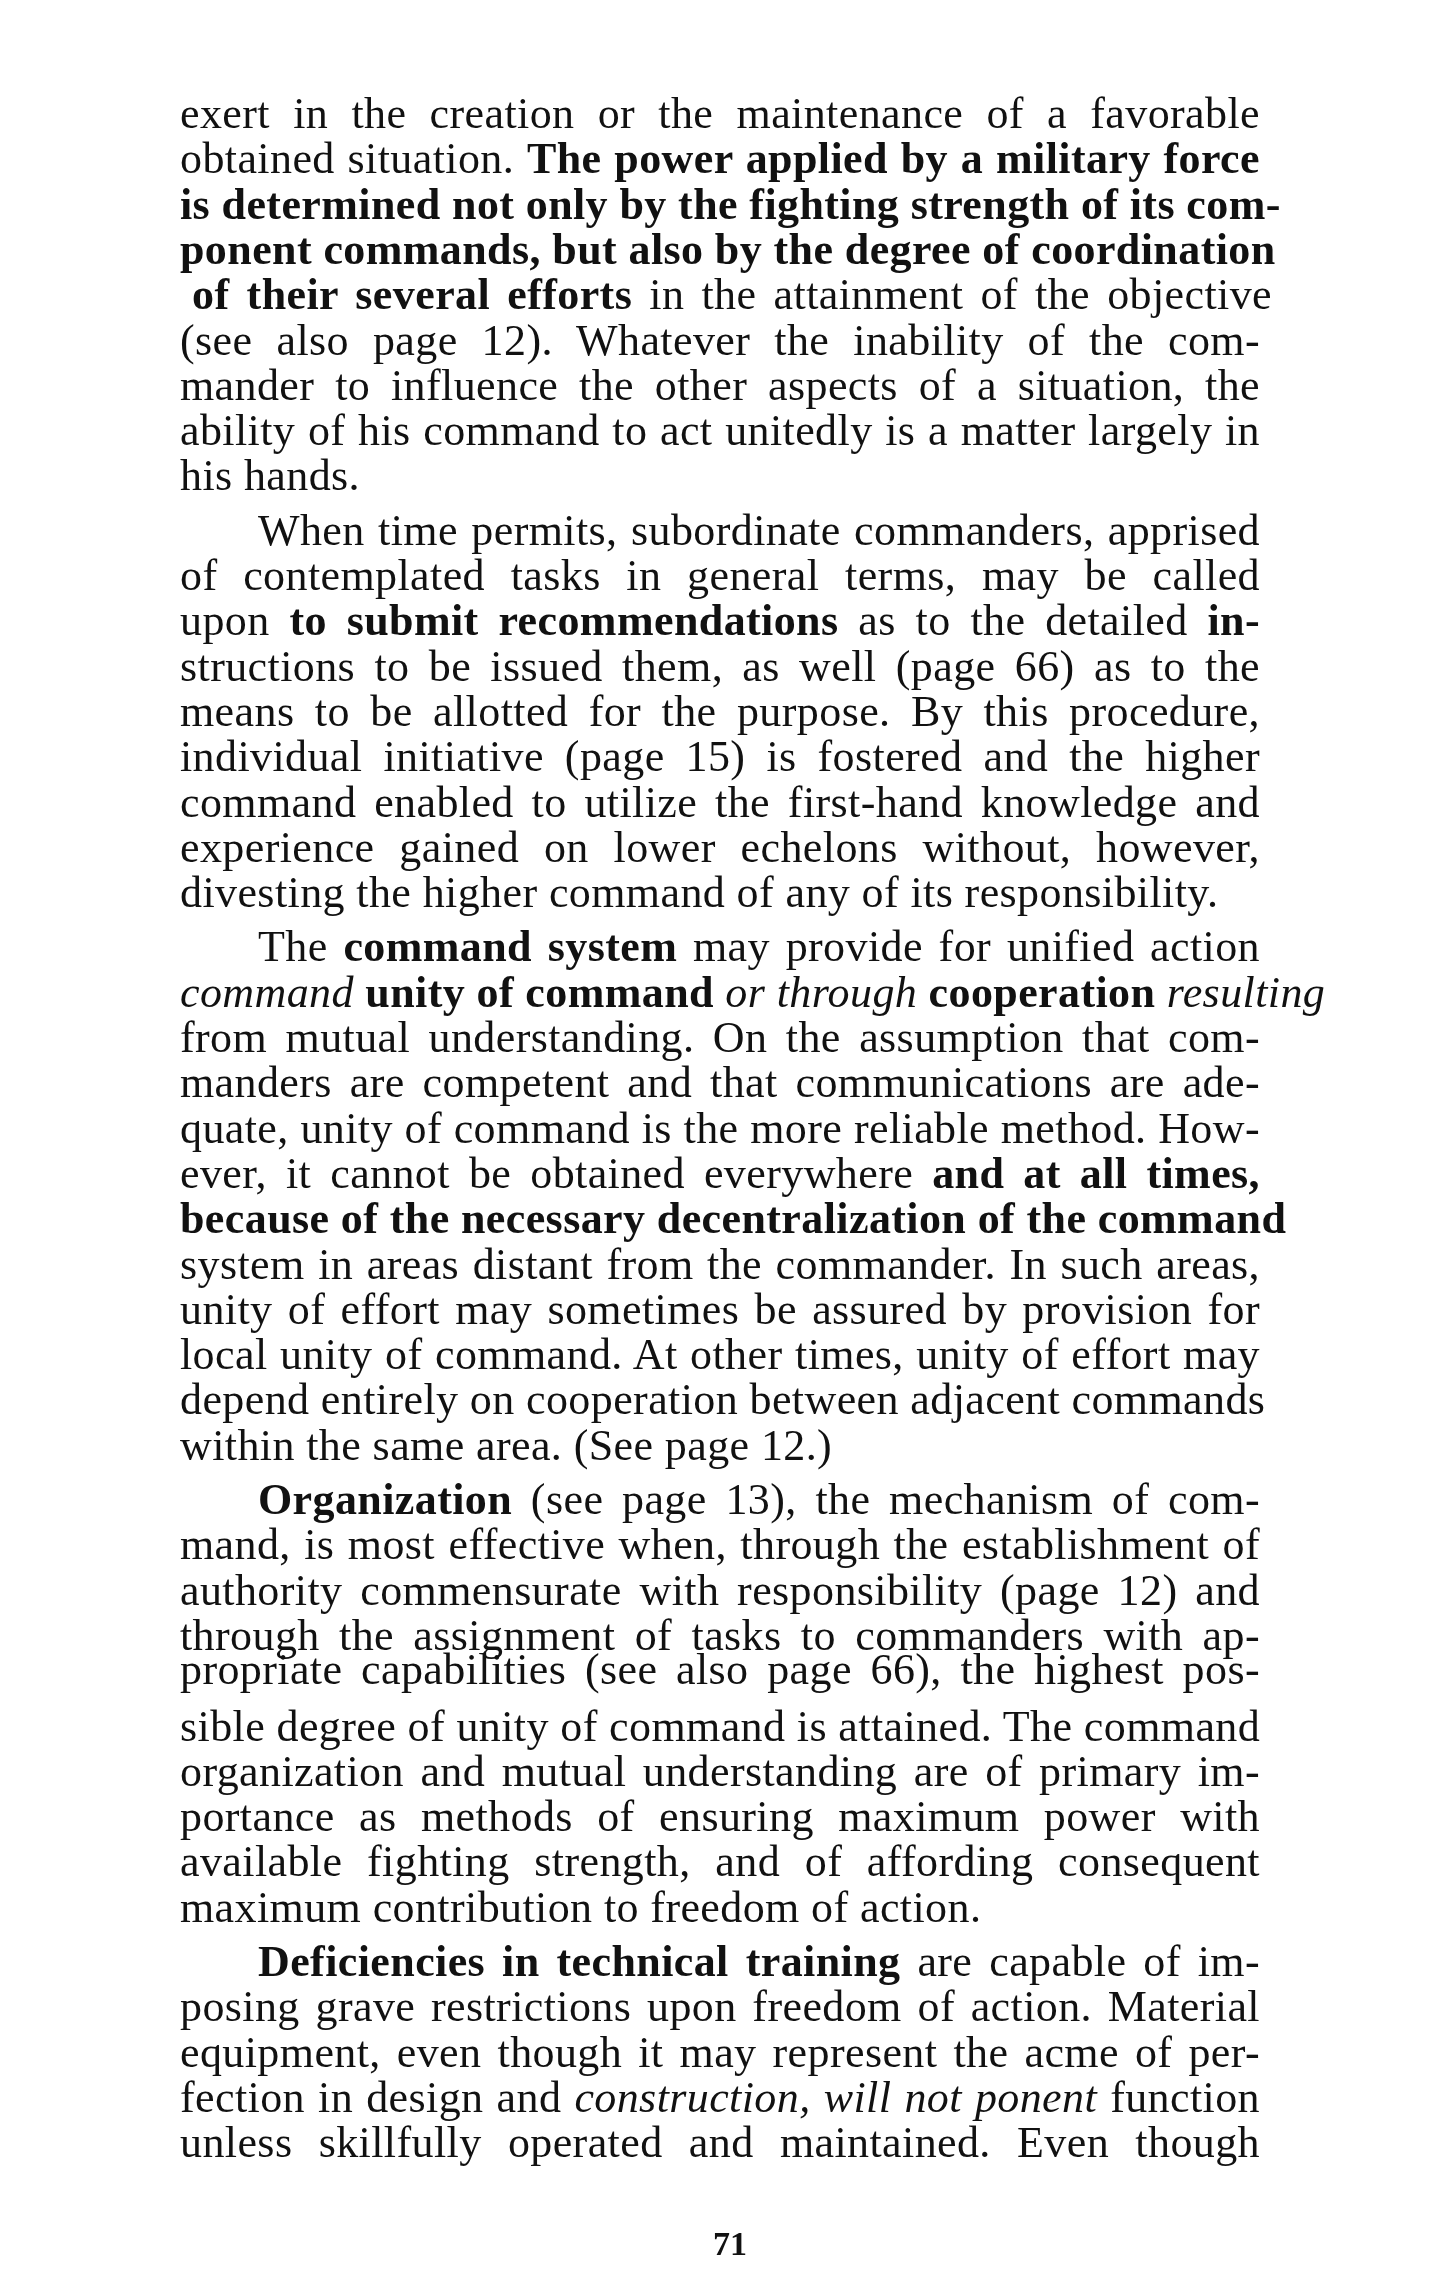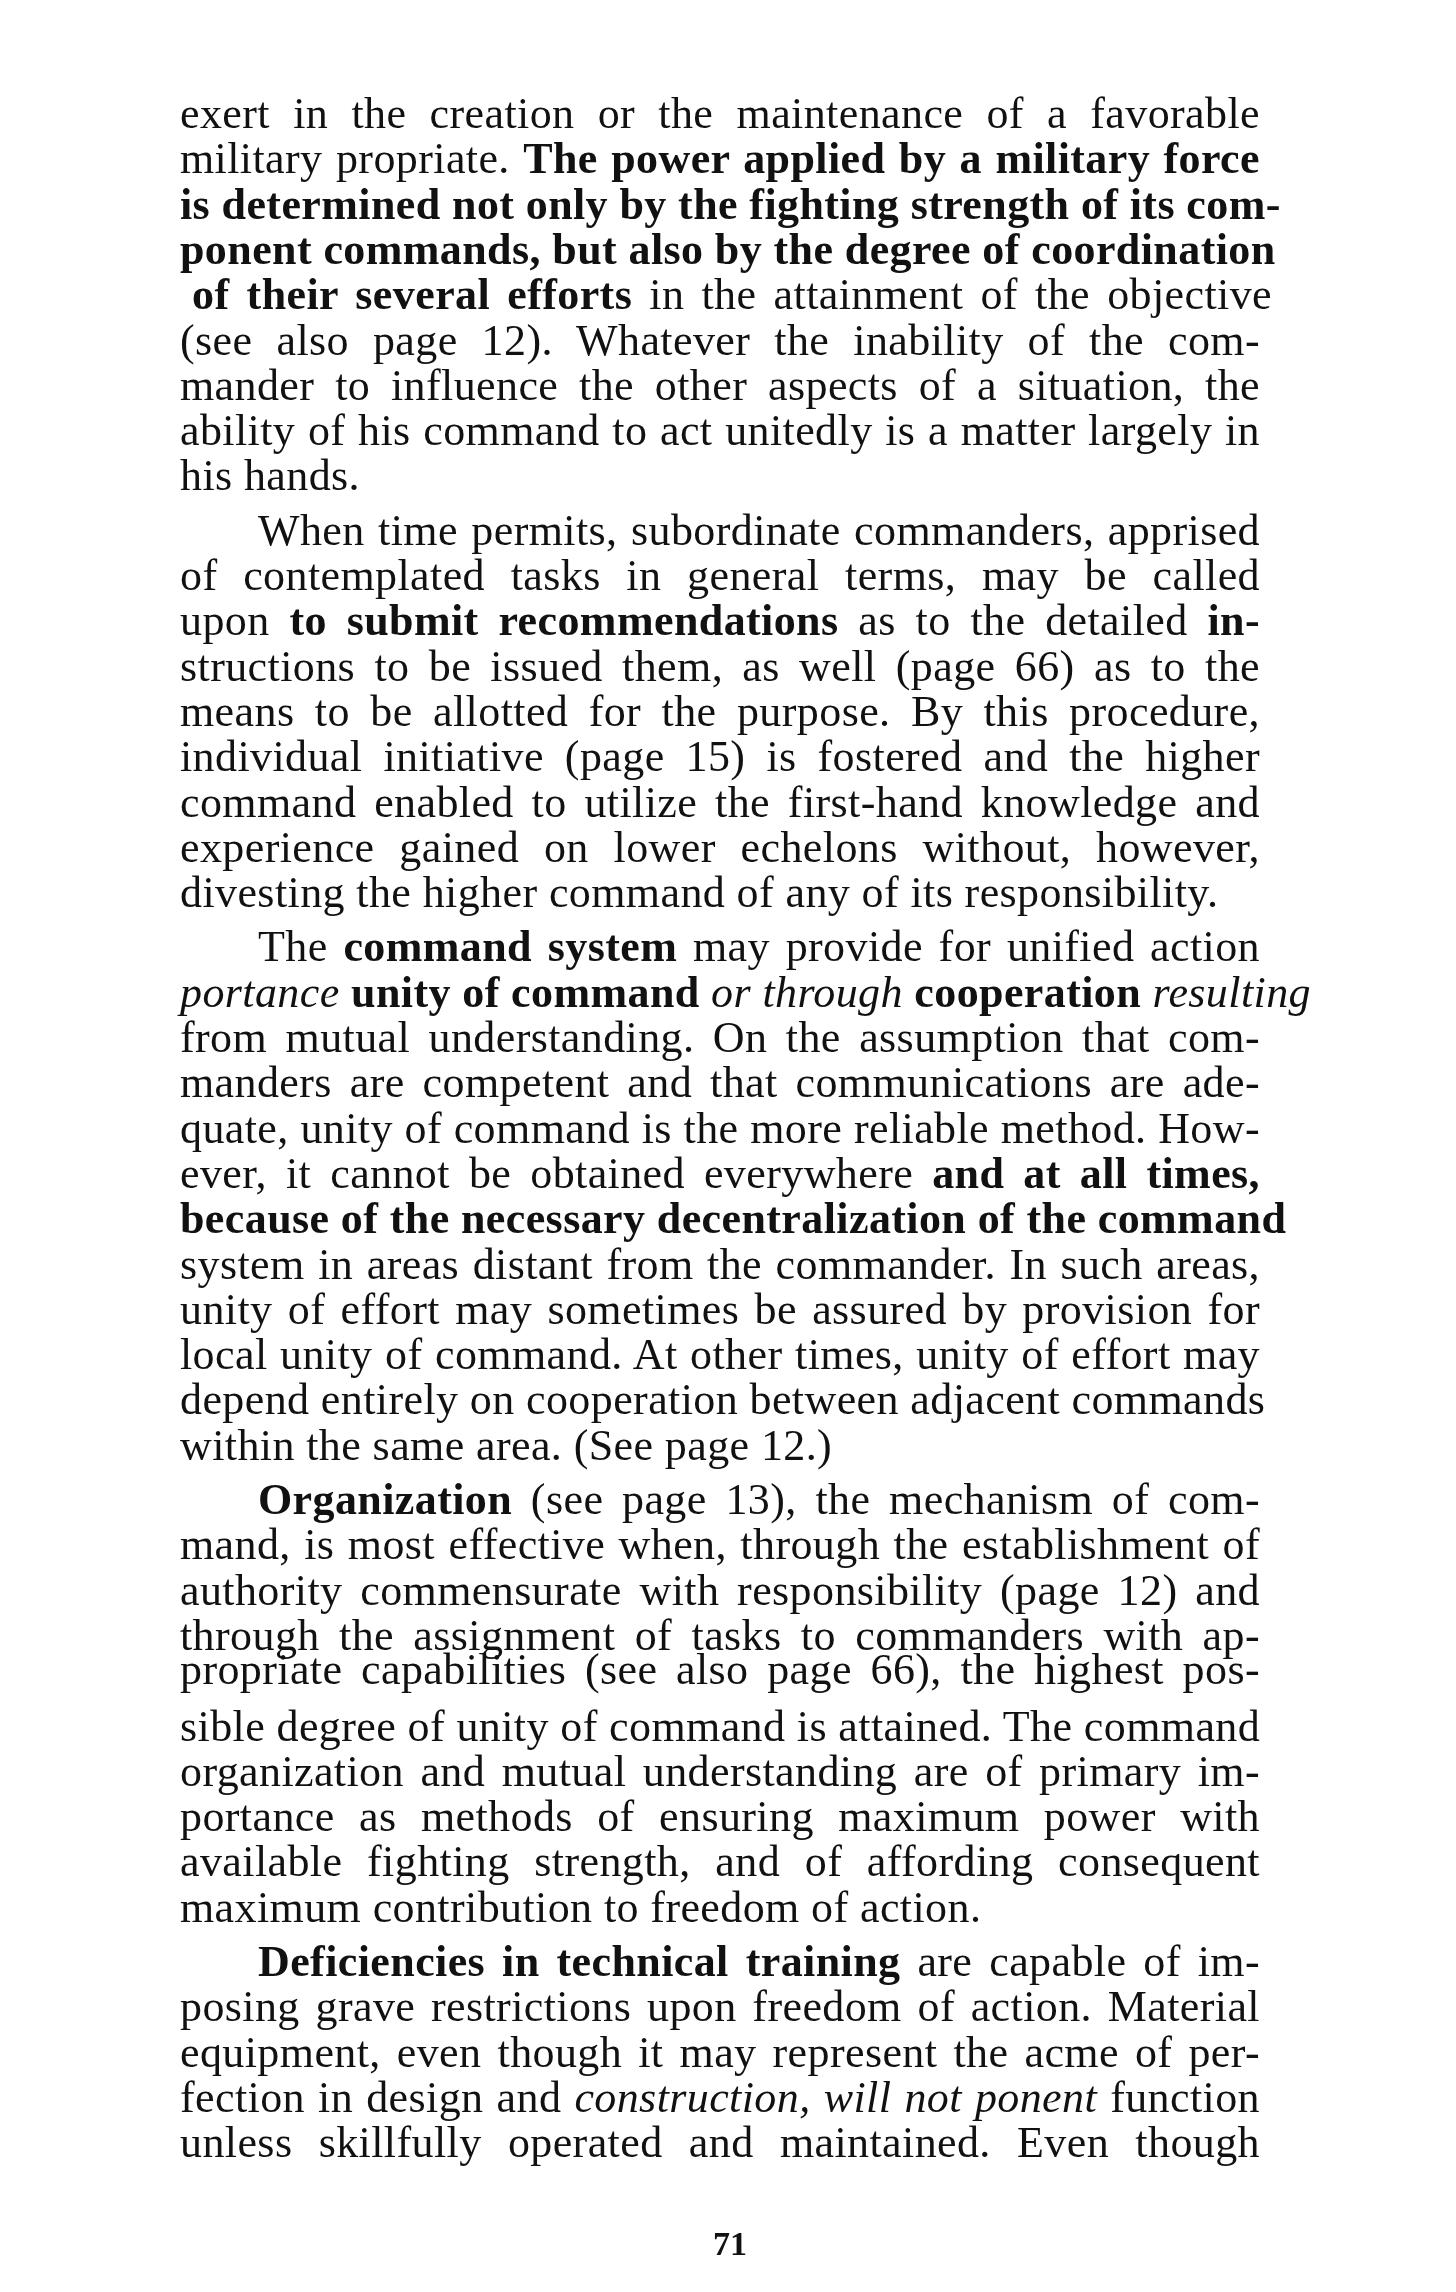--- a/index.html
+++ b/index.html
@@ -35,21 +35,21 @@
     padding-left: 2px;
   }
 </style>
 </head>
 <body>
 
 <div class="page">
   <div id="body-text">
       <div>
         <div class="line" style="top: 91px;"><span class="seg-n">exert in the creation or the maintenance of a favorable</span></div>
-        <div class="line" style="top: 136.3px;"><span class="seg-n">military propriate. </span><span class="seg-b">The power applied by a military force</span></div>
+        <div class="line" style="top: 136.3px;"><span class="seg-n">obtained situation. </span><span class="seg-b">The power applied by a military force</span></div>
         <div class="line" style="top: 181.6px;"><span class="seg-b">is determined not only by the fighting strength of its com-</span></div>
         <div class="line" style="top: 226.9px;"><span class="seg-b">ponent commands, but also by the degree of coordination</span></div>
         <div class="line" style="top: 272.2px; margin-left: 12px;"><span class="seg-b">of their several efforts</span><span class="seg-n"> in the attainment of the objective</span></div>
         <div class="line" style="top: 317.5px;"><span class="seg-n">(see also page 12).  Whatever the inability of the com-</span></div>
         <div class="line" style="top: 362.8px;"><span class="seg-n">mander to influence the other aspects of a situation, the</span></div>
         <div class="line" style="top: 408.1px;"><span class="seg-n">ability of his command to act unitedly is a matter largely in</span></div>
         <div class="line last" style="top: 453.4px;"><span class="seg-n">his hands.</span></div>
       </div>
       <div>
         <div class="line indent" style="top: 507.7px;"><span class="seg-n">When time permits, subordinate commanders, apprised</span></div>
@@ -57,21 +57,21 @@
         <div class="line" style="top: 598.3px;"><span class="seg-n">upon </span><span class="seg-b">to submit recommendations</span><span class="seg-n"> as to the detailed </span><span class="seg-b">in-</span></div>
         <div class="line" style="top: 643.6px;"><span class="seg-n">structions to be issued them, as well (page 66) as to the</span></div>
         <div class="line" style="top: 688.9px;"><span class="seg-n">means to be allotted for the purpose. By this procedure,</span></div>
         <div class="line" style="top: 734.2px;"><span class="seg-n">individual initiative (page 15) is fostered and the higher</span></div>
         <div class="line" style="top: 779.5px;"><span class="seg-n">command enabled to utilize the first-hand knowledge and</span></div>
         <div class="line" style="top: 824.8px;"><span class="seg-n">experience gained on lower echelons without, however,</span></div>
         <div class="line last" style="top: 870.1px;"><span class="seg-n">divesting the higher command of any of its responsibility.</span></div>
       </div>
       <div>
         <div class="line indent" style="top: 924.4px;"><span class="seg-n">The </span><span class="seg-b">command system</span><span class="seg-n"> may provide for unified action</span></div>
-        <div class="line" style="top: 969.7px;"><span class="seg-i">portance </span><span class="seg-b">unity of command</span><span class="seg-i"> or through </span><span class="seg-b">cooperation</span><span class="seg-i"> resulting</span></div>
+        <div class="line" style="top: 969.7px;"><span class="seg-i">command </span><span class="seg-b">unity of command</span><span class="seg-i"> or through </span><span class="seg-b">cooperation</span><span class="seg-i"> resulting</span></div>
         <div class="line" style="top: 1015px;"><span class="seg-n">from mutual understanding. On the assumption that com-</span></div>
         <div class="line" style="top: 1060.3px;"><span class="seg-n">manders are competent and that communications are ade-</span></div>
         <div class="line" style="top: 1105.6px;"><span class="seg-n">quate, unity of command is the more reliable method. How-</span></div>
         <div class="line" style="top: 1150.9px;"><span class="seg-n">ever, it cannot be obtained everywhere </span><span class="seg-b">and at all times,</span></div>
         <div class="line" style="top: 1196.2px; font-weight: bold;"><span class="seg-n">because of the necessary decentralization of the command</span></div>
         <div class="line" style="top: 1241.5px;"><span class="seg-n">system in areas distant from the commander. In such areas,</span></div>
         <div class="line" style="top: 1286.8px;"><span class="seg-n">unity of effort may sometimes be assured by provision for</span></div>
         <div class="line" style="top: 1332.1px;"><span class="seg-n">local unity of command. At other times, unity of effort may</span></div>
         <div class="line" style="top: 1377.4px;"><span class="seg-n">depend entirely on cooperation between adjacent commands</span></div>
         <div class="line last" style="top: 1422.7px;"><span class="seg-n">within the same area.  (See page 12.)</span></div>

